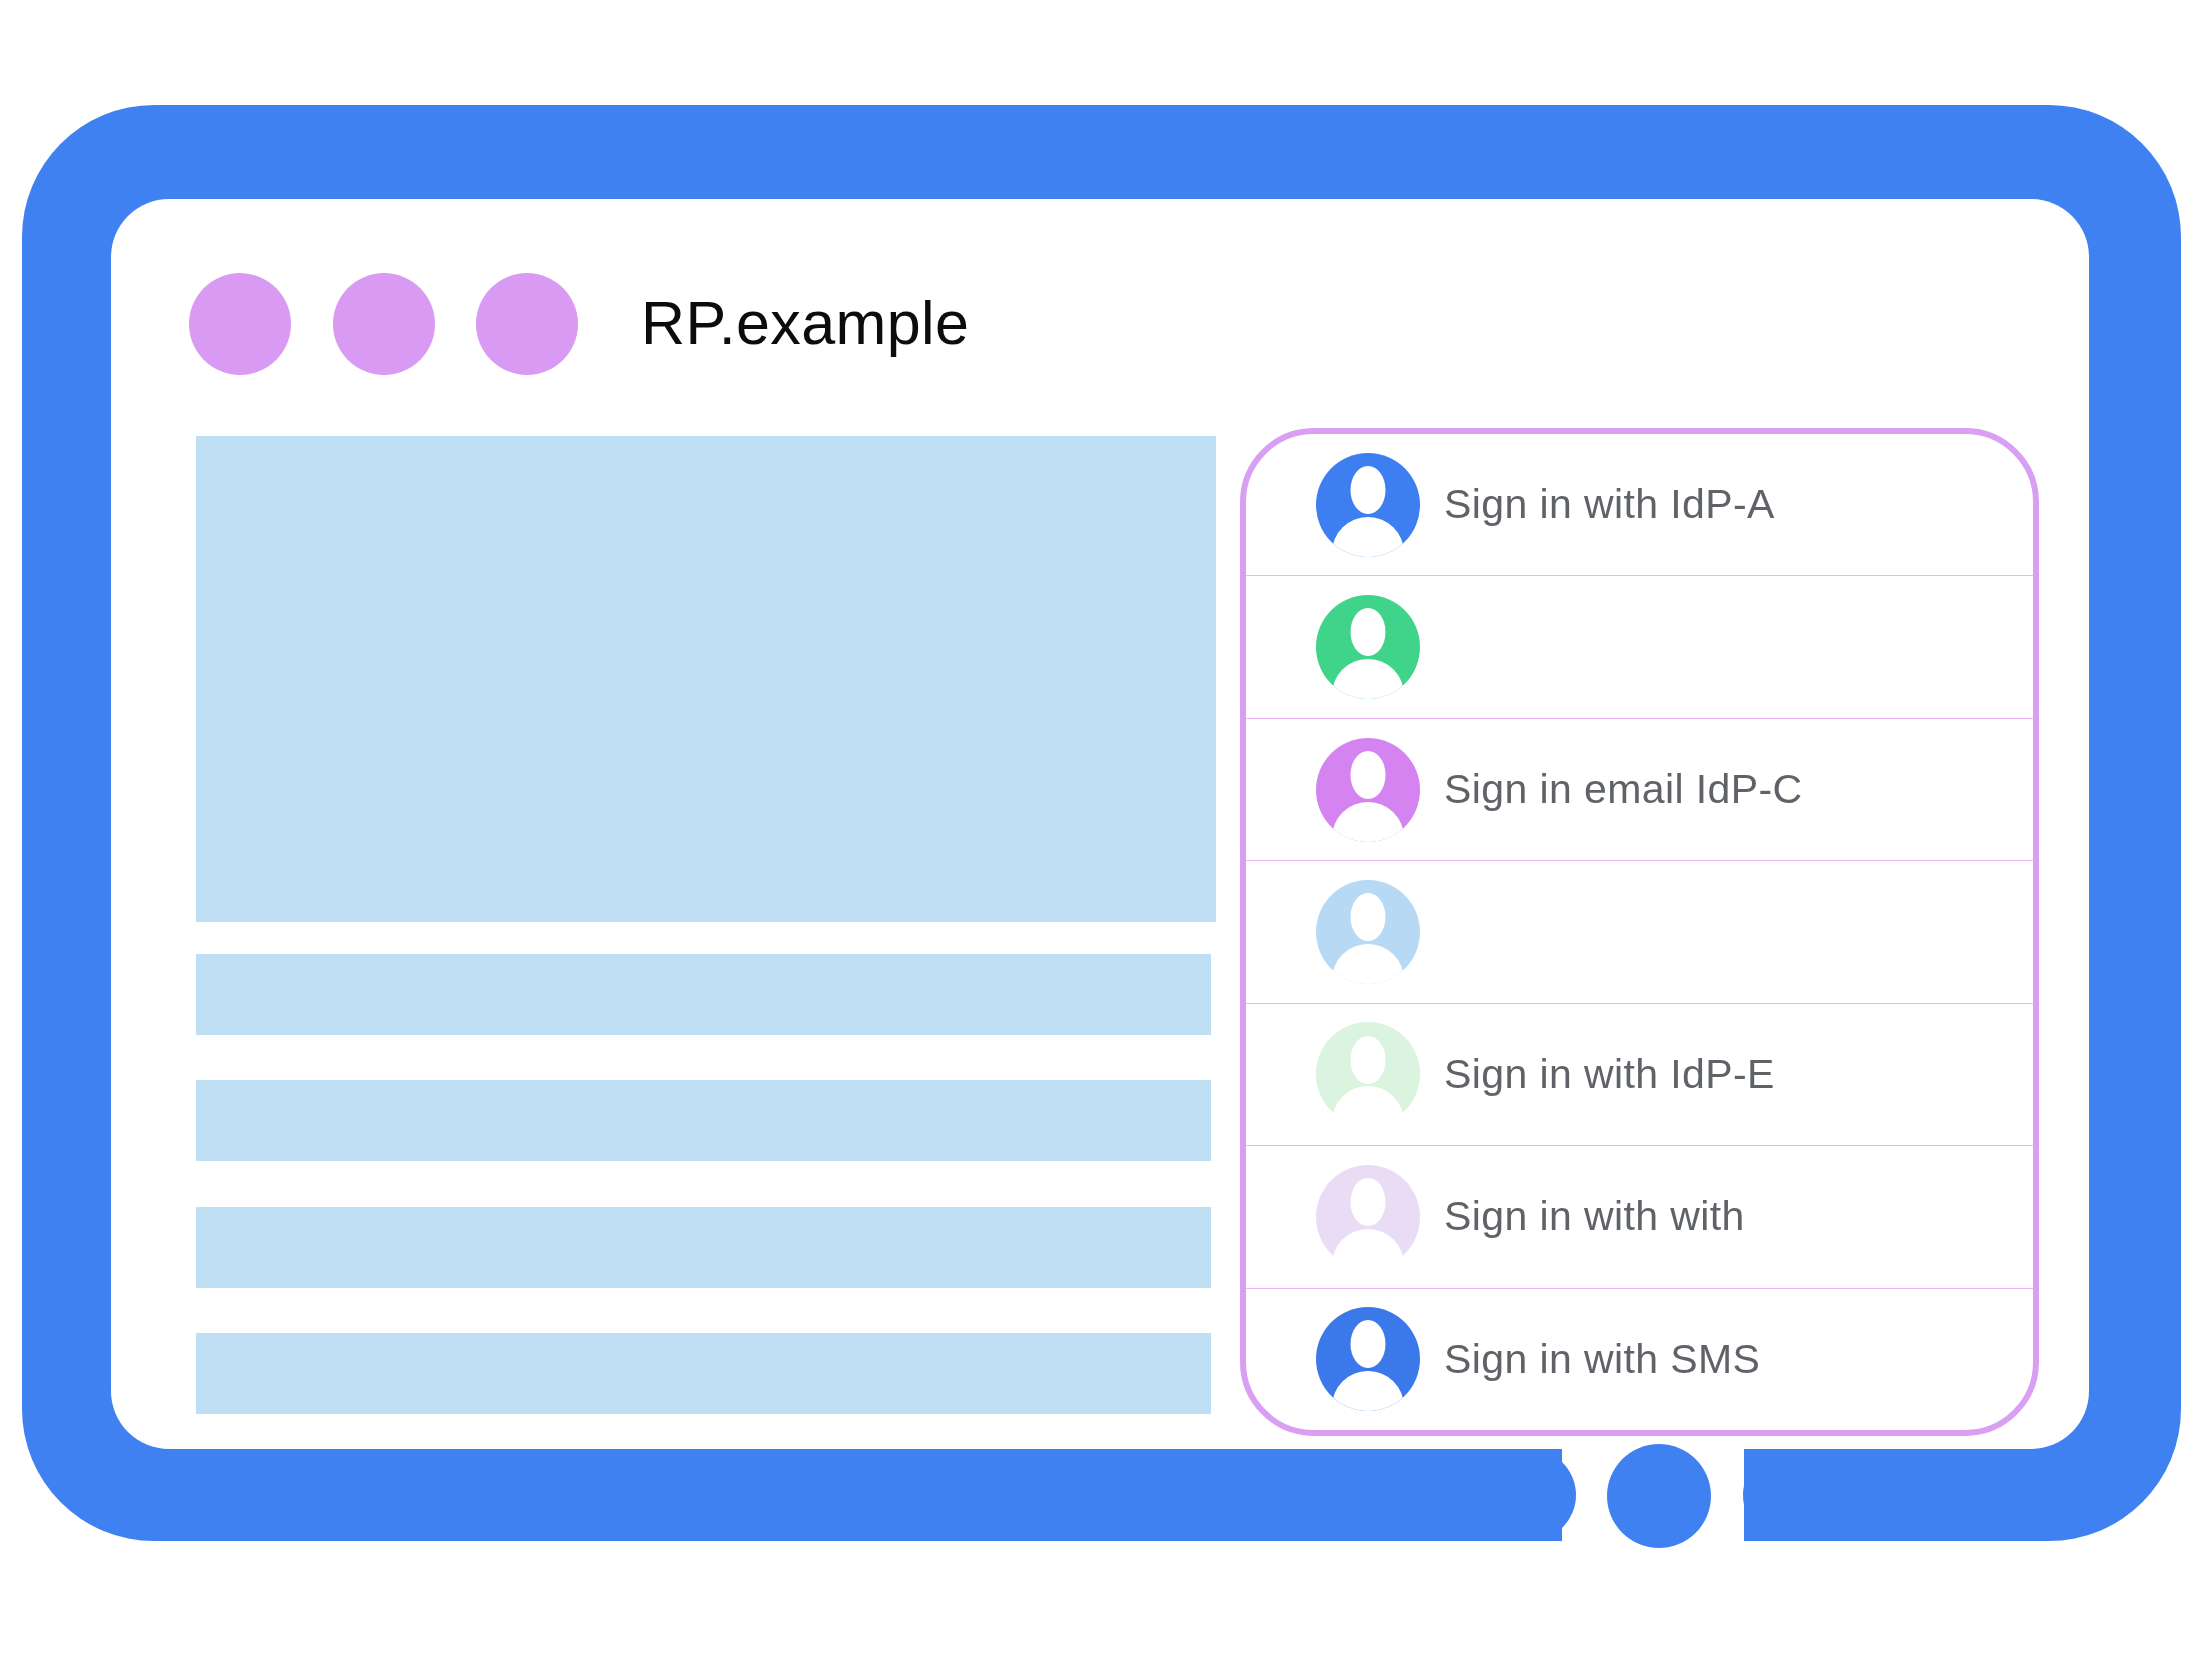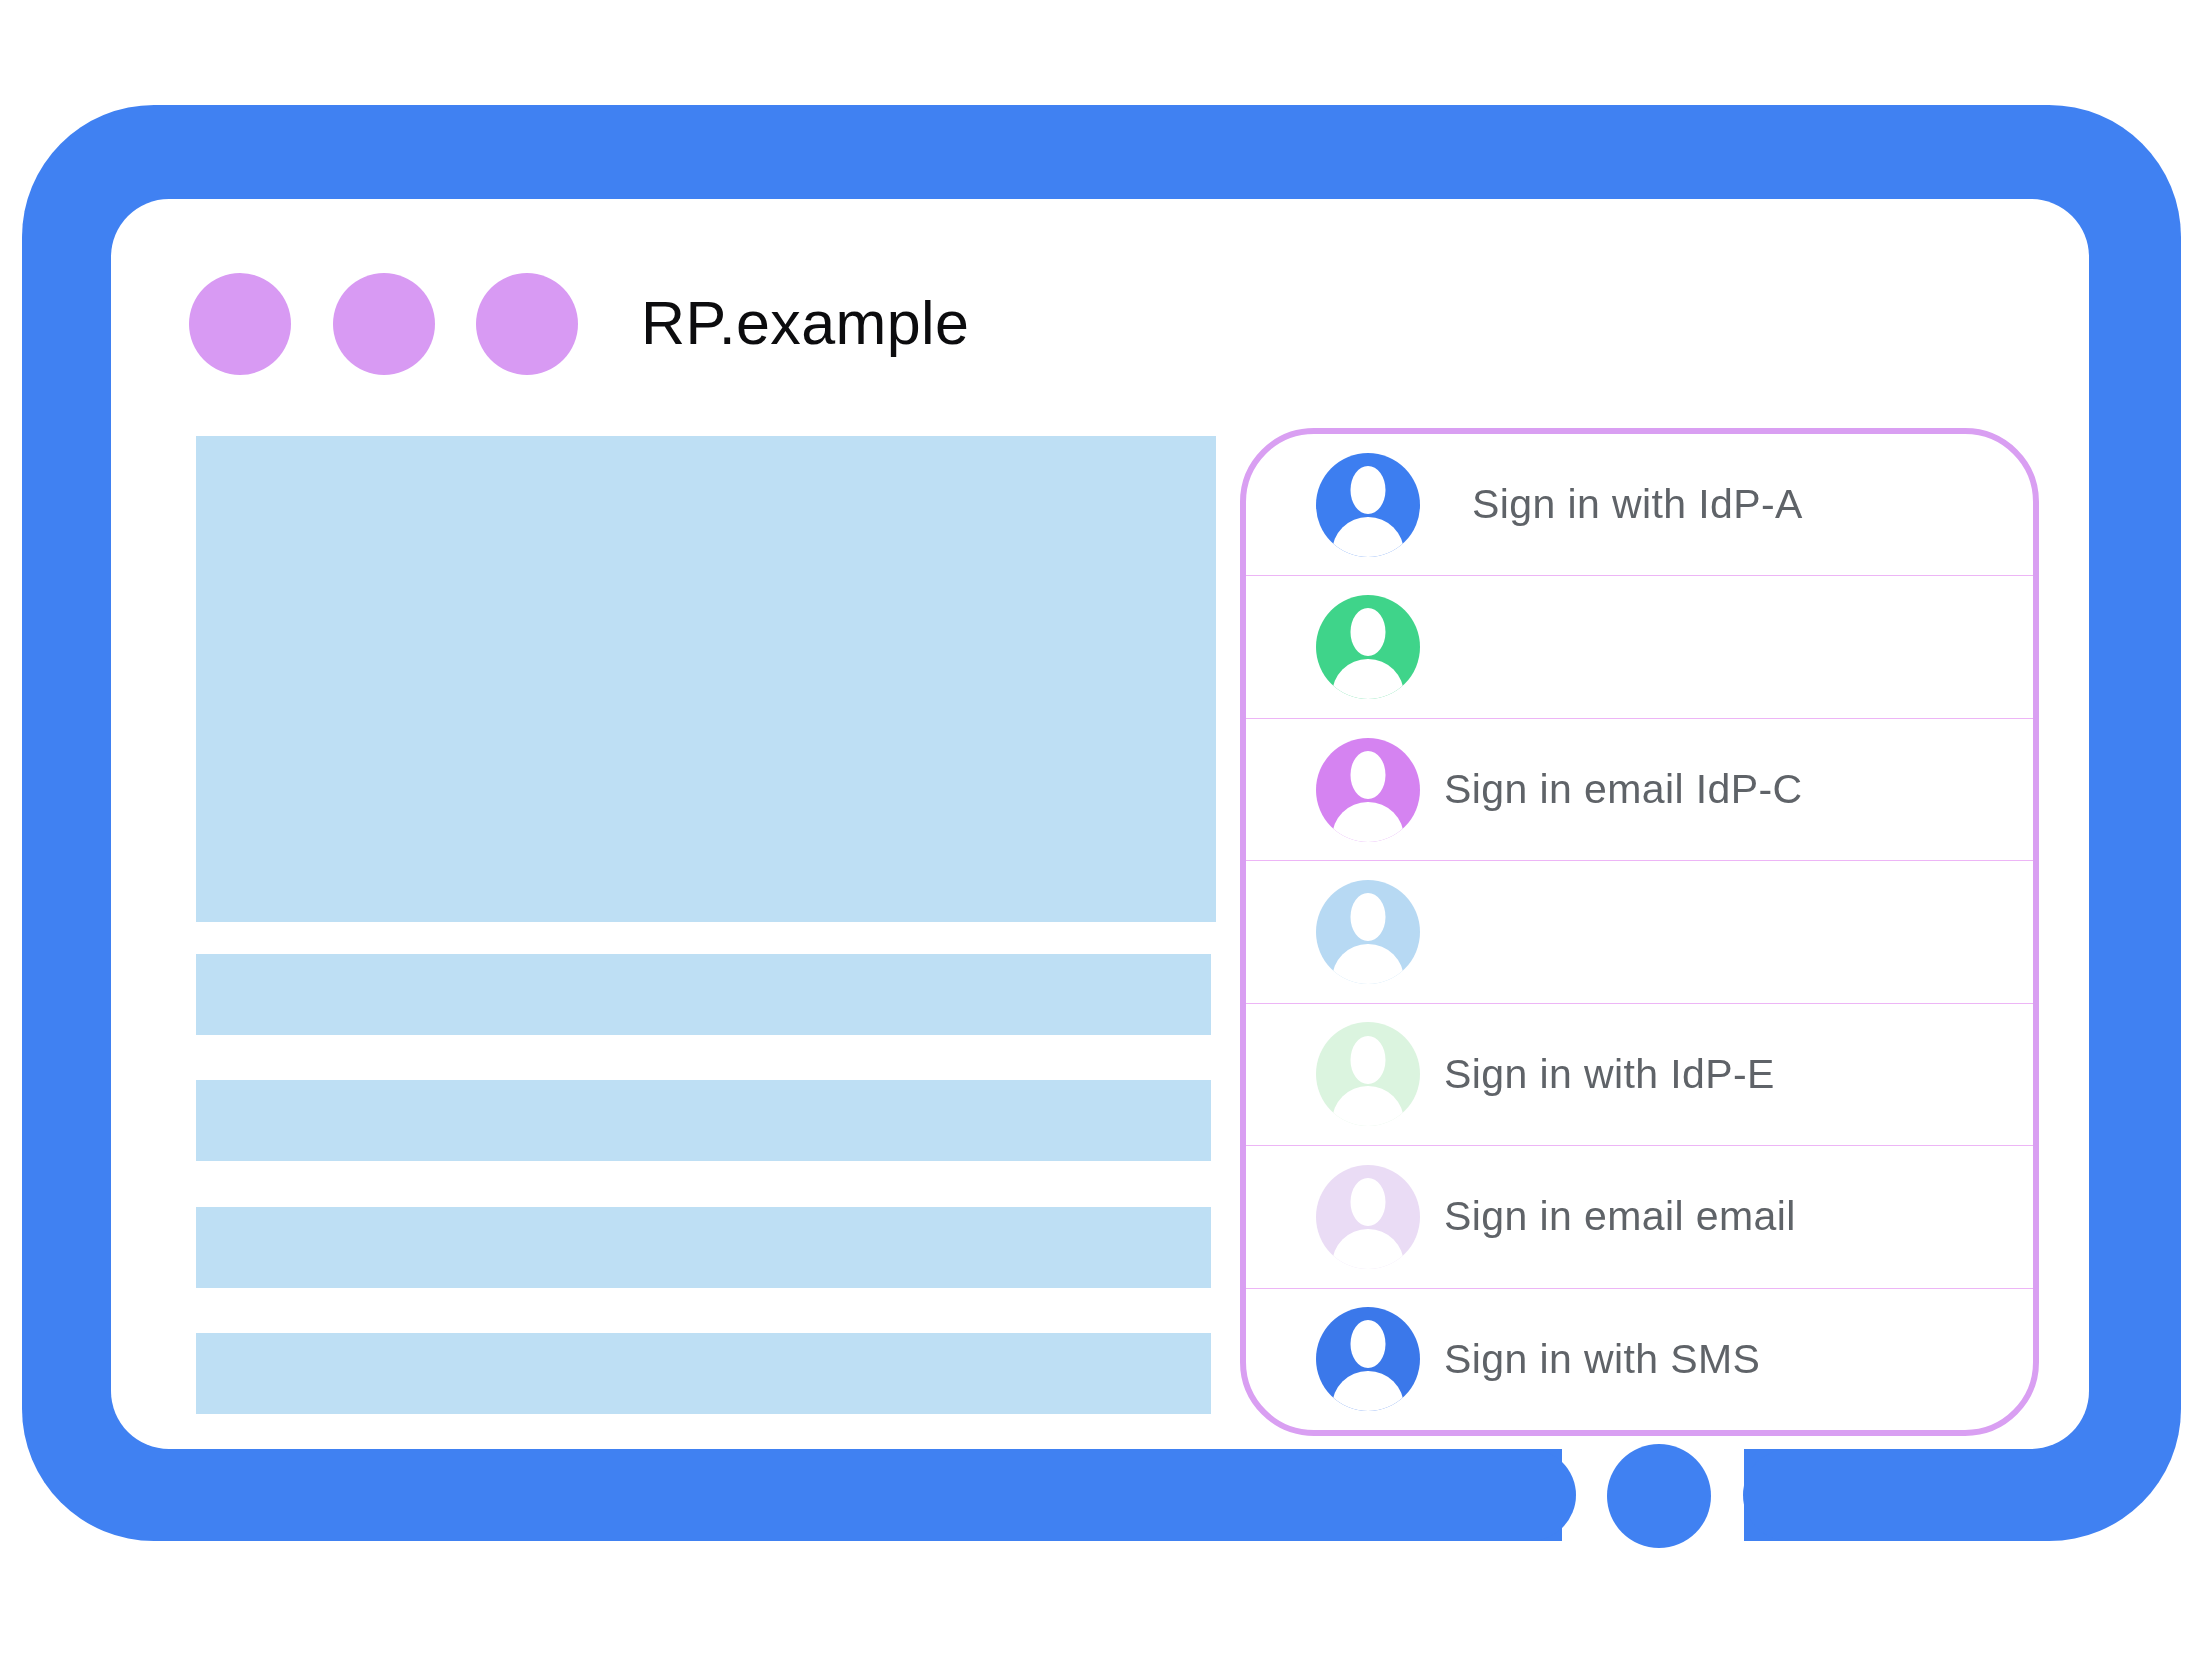--- a/index.html
+++ b/index.html
@@ -52,21 +52,21 @@
   
   .panel{
     position:absolute;left:1240px;top:428px;width:799px;height:1008px;
     box-sizing:border-box;border:6.2px solid #D99FF2;border-radius:74px;
     background:#ffffff;display:flex;flex-direction:column;overflow:hidden;
   }
   .row{
     flex:1;display:flex;align-items:center;padding-left:70px;
     border-top:1.8px solid #EDB5F6;cursor:pointer;
   }
-  .row:first-child{border-top:none;gap:28px;}
+  .row:first-child{border-top:none;}
   .avatar{
     position:relative;width:104px;height:104px;border-radius:50%;
     overflow:hidden;flex:none;
   }
   .avatar .head{
     position:absolute;left:50%;transform:translateX(-50%);top:13.2px;
     width:35px;height:48px;background:#ffffff;border-radius:50%;
   }
   .avatar .torso{
     position:absolute;left:50%;transform:translateX(-50%);top:64px;
@@ -135,21 +135,21 @@
         <div class="torso"></div>
       </div>
       <div class="row-label">Sign in with IdP-E</div>
     </div>
 
     <div class="row">
       <div class="avatar" style="background: rgb(234, 220, 245);">
         <div class="head"></div>
         <div class="torso"></div>
       </div>
-      <div class="row-label">Sign in email email</div>
+      <div class="row-label">Sign in with with</div>
     </div>
 
     <div class="row">
       <div class="avatar" style="background: rgb(59, 120, 234);">
         <div class="head"></div>
         <div class="torso"></div>
       </div>
       <div class="row-label">Sign in with SMS</div>
     </div>
 

